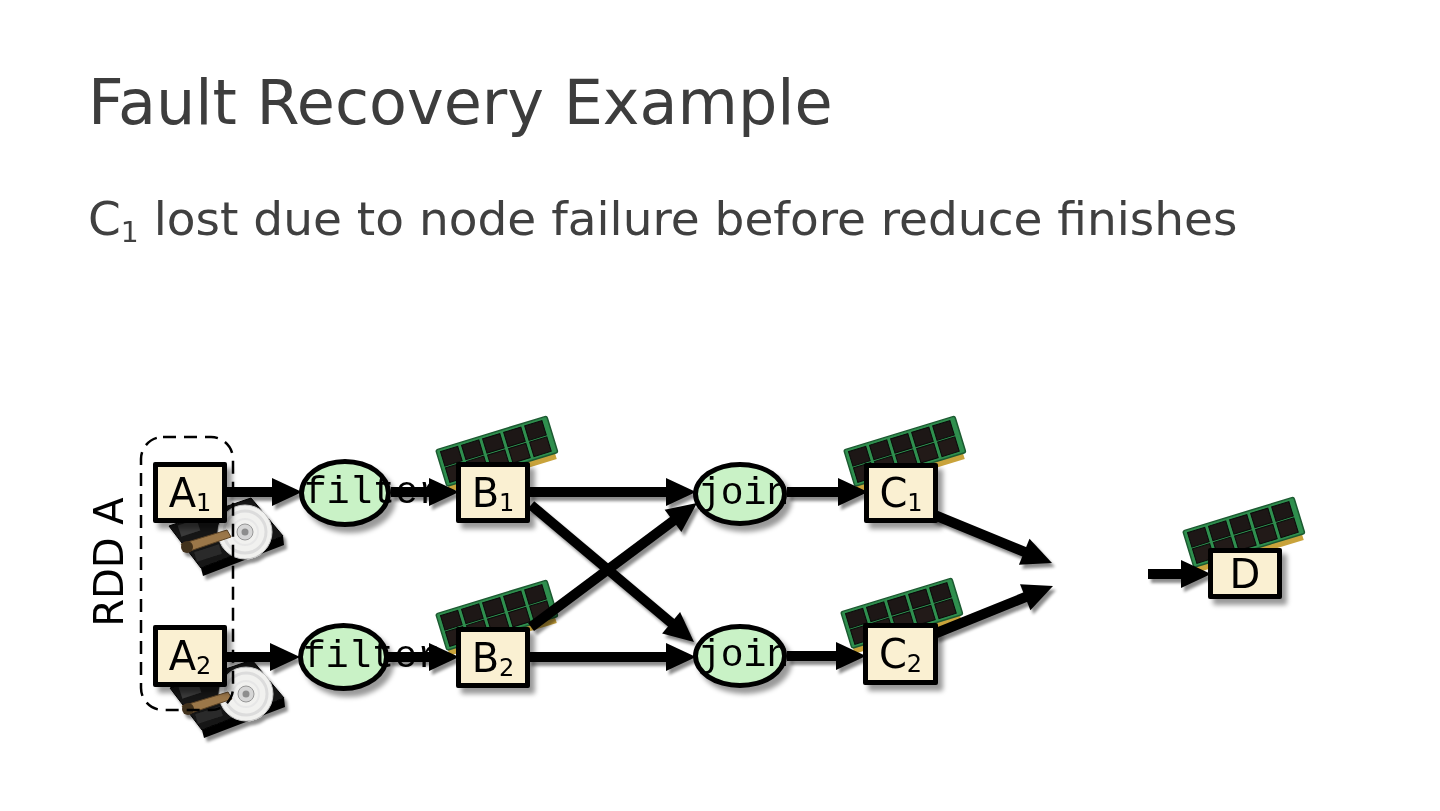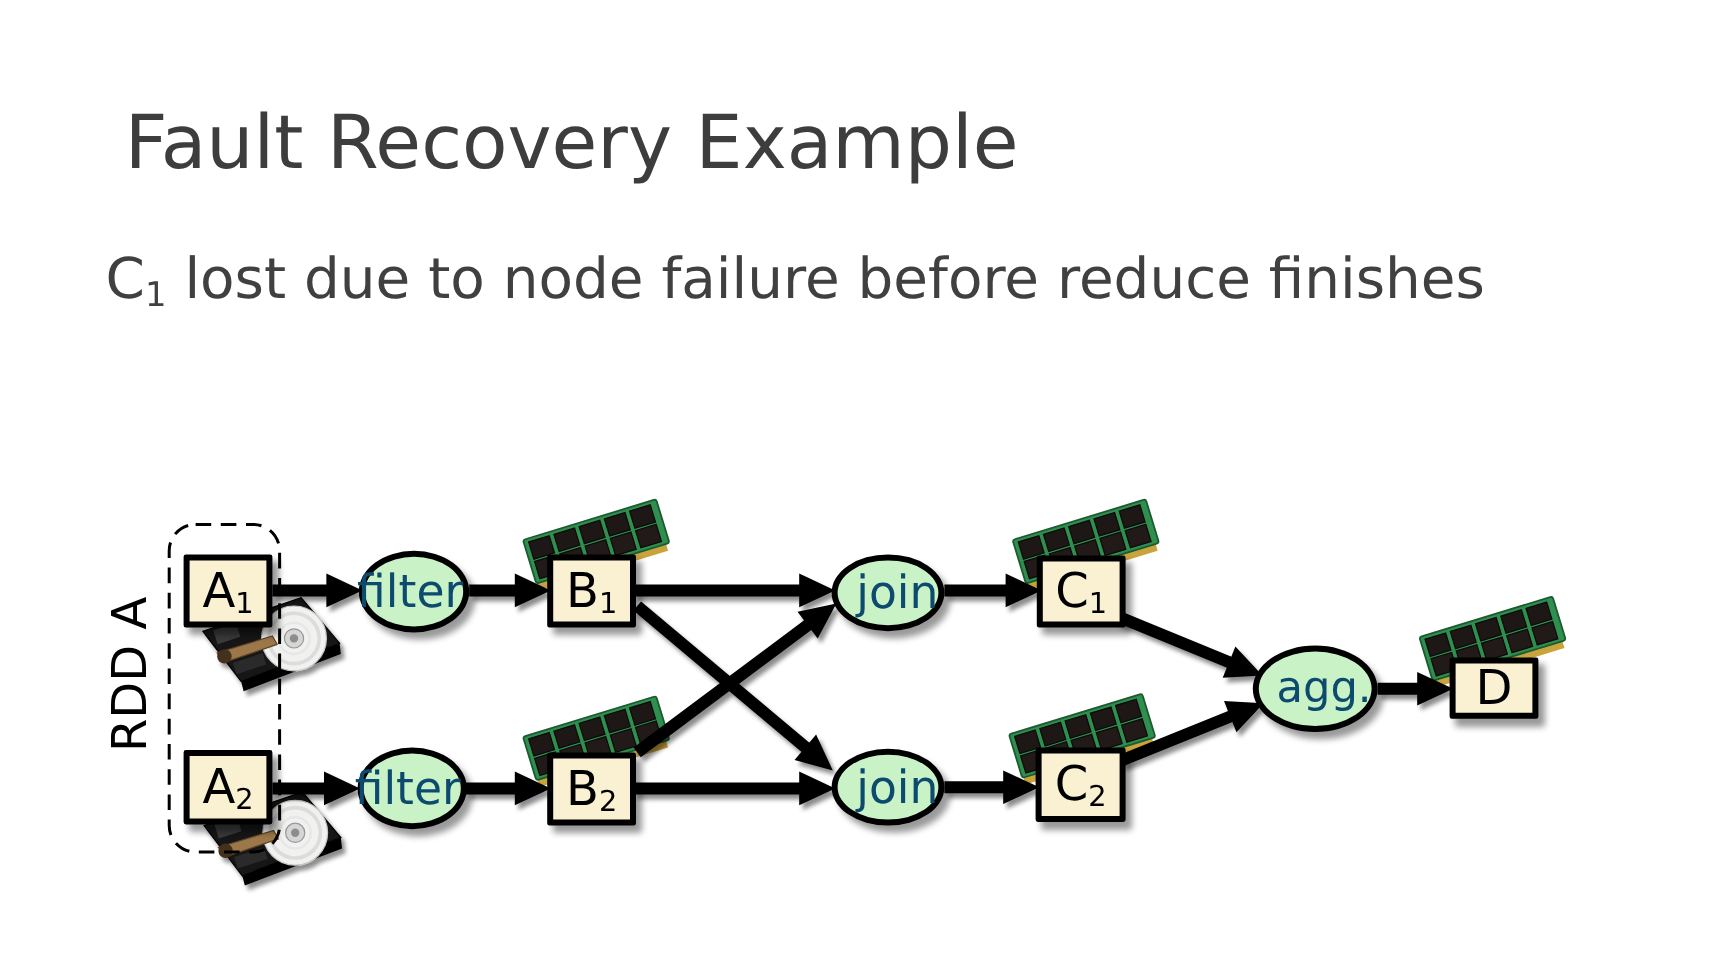--- a/index.html
+++ b/index.html
@@ -2,44 +2,44 @@
 <html style="--title-text: #3d3d3d; --body-text: #404040; --partition-fill: #faf0d2; --op-fill: #c9f2c6; --shape-border: #000000; --ram-green: #2f8f4e; --arrow: #000000;"><head>
 <meta charset="utf-8">
 <style>
   html,body { margin:0; padding:0; background:#ffffff; }
   .slide {
     position:relative; width:1440px; height:811px; background:#ffffff;
     font-family:"DejaVu Sans","Liberation Sans",sans-serif; overflow:hidden;
   }
   .decor { position:absolute; left:0; top:0; width:1440px; height:811px; z-index:1; pointer-events:none; }
   .title {
-    position:absolute; left:88px; top:66px; margin:16px; font-weight:400;
+    position:absolute; left:88px; top:66px; margin:0; font-weight:400;
     font-size:62px; color:var(--title-text,#3d3d3d); white-space:nowrap; z-index:2;
   }
   .bodyline {
     position:absolute; left:88px; margin:0; font-size:47px;
     color:var(--body-text,#404040); white-space:nowrap; z-index:2;
   }
-  .bodyline.l1 { top:191px;margin-top:14px; }
+  .bodyline.l1 { top:191px; }
   .bodyline.l2 { top:267px; }
   .sub { font-size:60%; vertical-align:-22%; }
   .pbox {
     position:absolute; box-sizing:border-box; z-index:3;
     background:var(--partition-fill,#faf0d2); border:5px solid var(--shape-border,#000);
     border-radius:2px; box-shadow:5px 6px 5px rgba(0,0,0,.40);
     display:flex; align-items:center; justify-content:center;
     font-size:40px; color:#000; line-height:1;
   }
   .pbox .nsub { font-size:24px; position:relative; top:10px; }
   .op {
     position:absolute; box-sizing:border-box; z-index:3;
     background:var(--op-fill,#c9f2c6); border:5px solid var(--shape-border,#000);
     border-radius:50%; box-shadow:5px 6px 5px rgba(0,0,0,.40);
-    display:flex; align-items:center; justify-content:flex-end;
-    font-size:38px; color:#0c4a6e; line-height:1;
+    display:flex; align-items:center; justify-content:flex-start;
+    font-size:38px; color:#000000; line-height:1;font-family:Liberation Mono, monospace;
   }
   .op.small { font-size:36px; }
   .rddlabel {
     position:absolute; left:-1px; top:540px; width:220px; height:44px; z-index:2;
     transform:rotate(-90deg); text-align:center; font-size:40px; color:#000; line-height:44px;
   }
 </style>
 </head>
 <body>
 
@@ -176,17 +176,14 @@
     </div>
   <div class="op" style="left:298px;top:623px;width:91px;height:68px">
       <span>filter</span>
     </div>
   <div class="op" style="left:693px;top:462px;width:94px;height:64px">
       <span>join</span>
     </div>
   <div class="op" style="left:693px;top:624px;width:94px;height:64px">
       <span>join</span>
     </div>
-  <div class="op small" style="left:1044px;top:538px;width:104px;height:72px">
-      <span>agg.</span>
-    </div>
 
 </div>
 
 </body></html>

